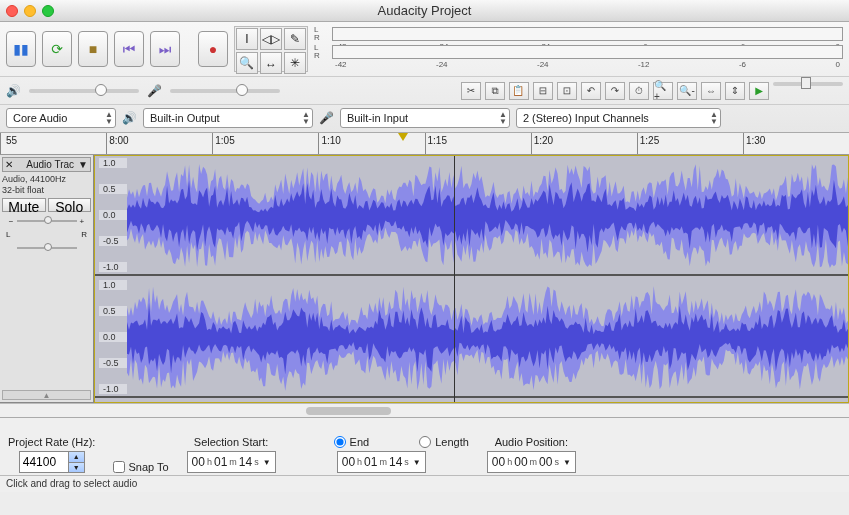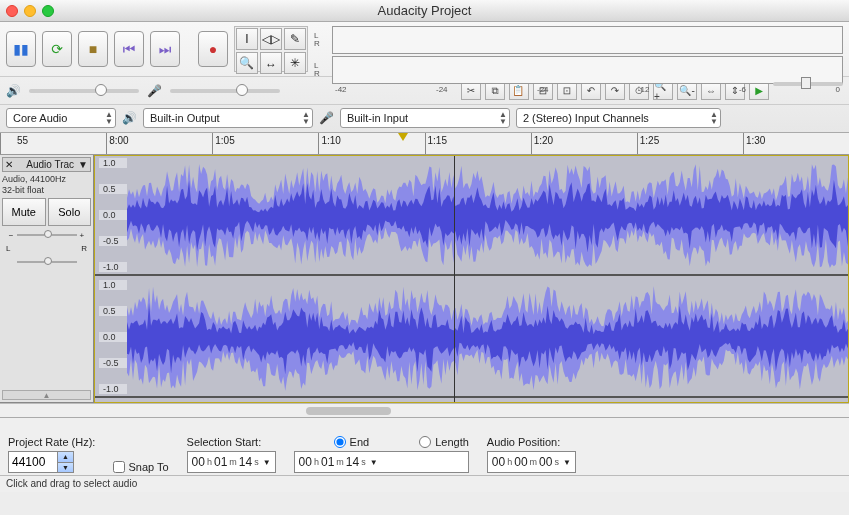--- a/index.html
+++ b/index.html
@@ -18,21 +18,21 @@
   .topbar { background: linear-gradient(#f7f7f7,#e7e7e7); border-bottom:1px solid #aaa; }
   .row1 { display:flex; align-items:stretch; padding:4px 6px; gap:6px; height:54px; }
   .transport { display:flex; gap:6px; align-items:center; }
   .tbtn { width:30px; height:36px; background:linear-gradient(#fdfdfd,#e4e4e4); border:1px solid #999; border-radius:4px; display:flex; align-items:center; justify-content:center; font-size:14px; color:#444; }
   .sep { width:6px; }
   .toolgrid { display:grid; grid-template-columns:repeat(3,22px); grid-template-rows:repeat(2,22px); gap:2px; border:1px solid #bbb; padding:1px; background:#eee; }
   .tg { width:22px; height:22px; background:linear-gradient(#fafafa,#e6e6e6); border:1px solid #aaa; display:flex; align-items:center; justify-content:center; font-size:12px; }
   .meters { flex:1; display:flex; flex-direction:column; gap:2px; }
   .meter-row { display:flex; align-items:center; gap:4px; }
   .meter-lr { width:14px; display:flex; flex-direction:column; font-size:8px; color:#555; line-height:8px; }
-  .meter-bar { height:28px; flex:1; border:1px solid #999; background:#f6f6f6; position:relative; }
+  .meter-bar { height:14px; flex:1; border:1px solid #999; background:#f6f6f6; position:relative; }
   .meter-ticks { display:flex; justify-content:space-between; position:absolute; left:0; right:0; bottom:-11px; font-size:8px; color:#555; padding:0 2px;}
   .mic-icon, .spk-icon { font-size:12px; }
 
   .row2 { display:flex; align-items:center; padding:3px 6px; gap:8px; height:28px; border-top:1px solid #ccc;}
   .vol-slider { width:110px; height:4px; background:#ccc; position:relative; border-radius:2px; }
   .vol-knob { width:12px; height:12px; border-radius:50%; background:#fafafa; border:1px solid #888; position:absolute; top:-5px; }
   .tb2-icons { display:flex; gap:4px; margin-left:auto; }
   .ib { width:20px; height:18px; border:1px solid #aaa; background:linear-gradient(#fafafa,#e6e6e6); display:flex; align-items:center; justify-content:center; font-size:10px; color:#444; }
   .ib.play { color:#2a9d2a; }
   .hslider { width:70px; height:4px; background:#ccc; position:relative; border-radius:2px; }
@@ -47,21 +47,21 @@
   .ruler .tick { position:absolute; top:0; bottom:0; border-left:1px solid #888; }
   .ruler .lab { position:absolute; top:2px; font-size:10px; color:#222; }
   .playhead-top { position:absolute; top:0; width:0; height:0; border-left:5px solid transparent; border-right:5px solid transparent; border-top:8px solid #c7a800; }
 
   
   .tracks { height:248px; background:#7f7f85; display:flex; overflow:hidden; }
   .track-head { width:94px; background:#e2e2e2; border-right:1px solid #888; border-bottom:1px solid #888; padding:2px; display:flex; flex-direction:column; gap:2px; }
   .track-head .titlebox { display:flex; align-items:center; background:#d6d6d6; border:1px solid #999; height:15px; font-size:10px; padding:0 2px; }
   .track-head .info { font-size:9px; line-height:11px; color:#333; }
   .hb { display:flex; gap:2px; }
-  .hb button { flex:1; height:28px; font-size:11px; background:linear-gradient(#fafafa,#e2e2e2); border:1px solid #999; }
+  .hb button { flex:1; height:14px; font-size:14px; background:linear-gradient(#fafafa,#e2e2e2); border:1px solid #999; }
   .mini-slider { height:14px; display:flex; align-items:center; justify-content:center; }
   .ms-track { width:60px; height:2px; background:#aaa; position:relative; }
   .ms-knob { width:8px; height:8px; background:#eee; border:1px solid #888; border-radius:50%; position:absolute; top:-4px; }
   .lr-lab { display:flex; justify-content:space-between; font-size:8px; padding:0 4px; }
   .collapse { margin-top:auto; height:10px; background:#d9d9d9; border:1px solid #aaa; text-align:center; font-size:8px; color:#888; }
 
   .wave-area { flex:1; position:relative; background:#c0c0ca; border:1px solid #bca81a; }
   .channel { position:absolute; left:0; right:0; background:#bfc0cb; border-bottom:2px solid #555; }
   .channel.top { top:0; height:120px; }
   .channel.bot { top:122px; height:120px; }
@@ -70,21 +70,21 @@
   .midline { position:absolute; left:32px; right:0; top:50%; height:1px; background:#6d6db0; }
   .wave { position:absolute; left:32px; right:0; top:0; bottom:0; }
   .playhead { position:absolute; top:0; bottom:0; width:1px; background:#333; z-index:4; }
 
   
   .hscroll { height:14px; background:#efefef; border-top:1px solid #bbb; position:relative; }
   .hscroll .thumb { position:absolute; height:8px; top:3px; border-radius:4px; background:#c2c2c2; }
 
   
   .bottom { background:#efefef; border-top:1px solid #aaa; padding:6px 8px 2px; display:flex; align-items:flex-end; gap:18px; height:58px; }
-  .field-col { display:flex; flex-direction:column; gap:3px; }
+  .field-col { display:flex; flex-direction:column; gap:3px;align-items:center; }
   .lab { font-size:11px; color:#222; }
   .proj-rate { display:flex; }
   .proj-rate input { width:50px; height:22px; border:1px solid #888; font-size:12px; padding:0 3px; }
   .proj-rate .spin { width:16px; height:22px; border:1px solid #888; border-left:none; display:flex; flex-direction:column; }
   .proj-rate .spin span { flex:1; display:flex; align-items:center; justify-content:center; font-size:7px; background:linear-gradient(#c9e0ff,#a6c8ff); border-bottom:1px solid #888;}
   .proj-rate .spin span:last-child { border-bottom:none; }
   .snap { display:flex; align-items:center; gap:3px; }
   .snap input { width:12px; height:12px; }
   .timebox { height:22px; border:1px solid #888; background:#fff; display:flex; align-items:center; font-size:12px; padding:0 4px; gap:2px; }
   .timebox .u { font-size:9px; color:#555; }
@@ -208,21 +208,21 @@
     </div>
     <div class="dropdown" style="width:205px;">
       <span>2 (Stereo) Input Channels</span>
         <span class="dd-arrows">▲<br>▼</span>
     </div>
   </div>
 </div>
 
 <div class="ruler">
 <div class="tick" style="left: 0px;"></div>
-    <div class="lab" style="left: 17px;">55</div>
+    <div class="lab" style="left: 6px;">55</div>
     <div class="tick" style="left: 106.125px;"></div>
     <div class="lab" style="left: 109.125px;">8:00</div>
     <div class="tick" style="left: 212.25px;"></div>
     <div class="lab" style="left: 215.25px;">1:05</div>
     <div class="tick" style="left: 318.375px;"></div>
     <div class="lab" style="left: 321.375px;">1:10</div>
     <div class="tick" style="left: 424.5px;"></div>
     <div class="lab" style="left: 427.5px;">1:15</div>
     <div class="tick" style="left: 530.625px;"></div>
     <div class="lab" style="left: 533.625px;">1:20</div>

